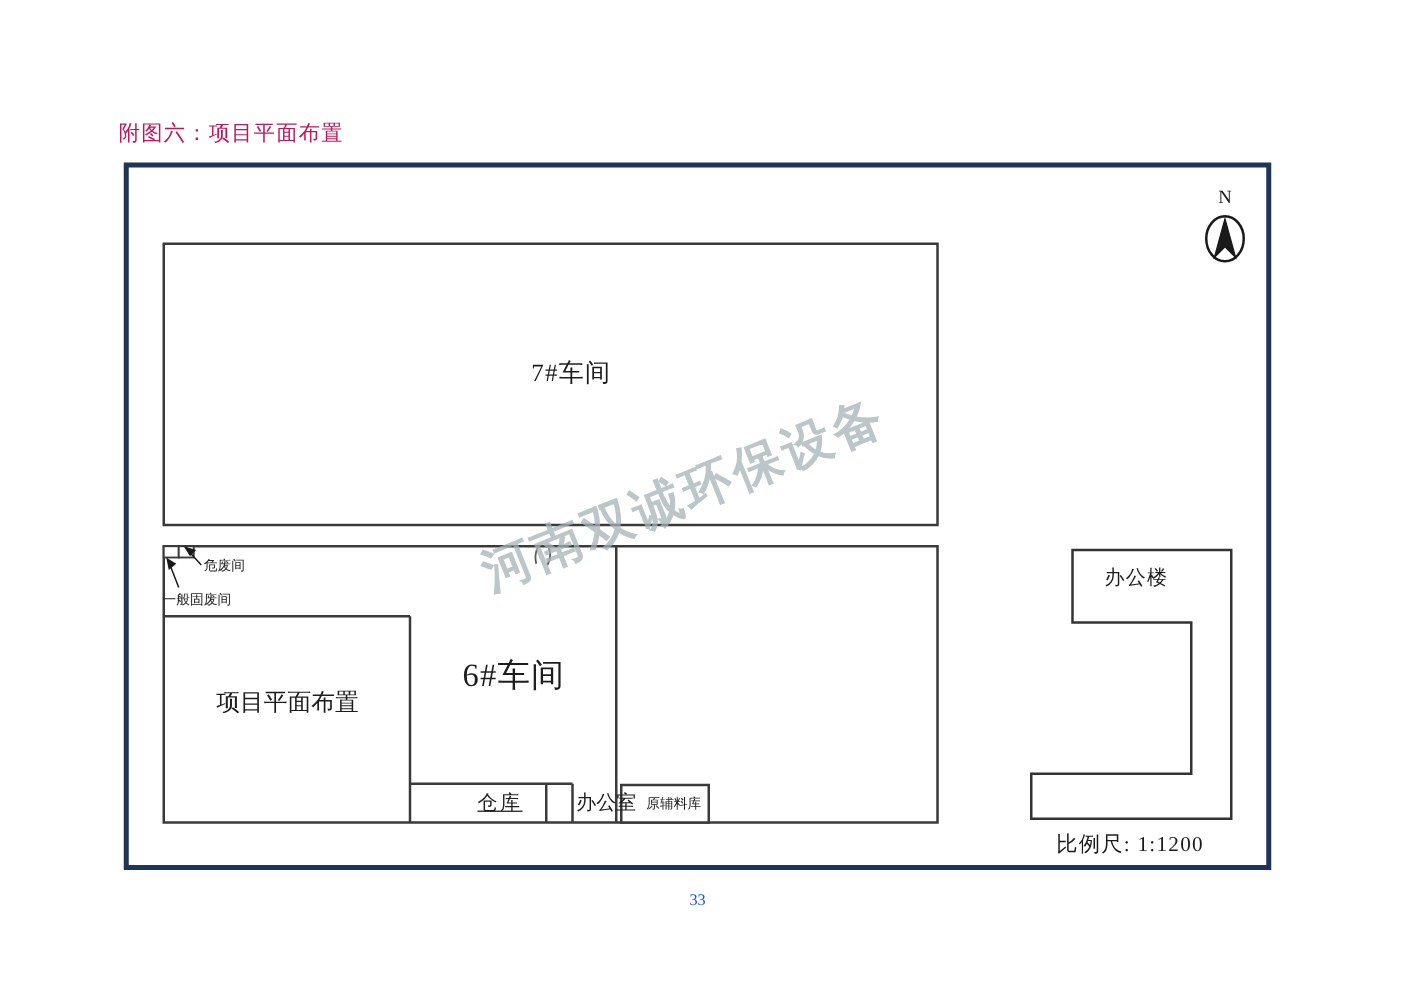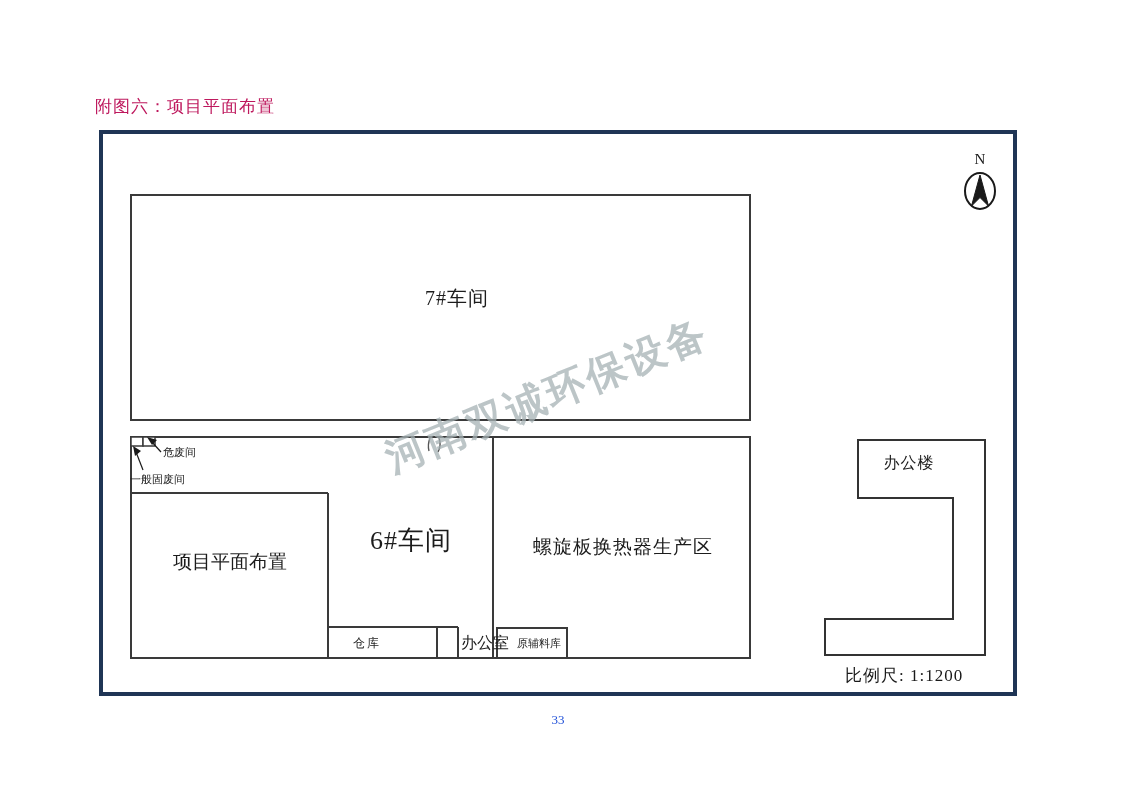--- a/index.html
+++ b/index.html
@@ -22,21 +22,21 @@
   .plan-svg { position: absolute; left: 0; top: 0; width: 910px; height: 558px; }
 
   .lbl {
     position: absolute; white-space: nowrap; color: #1c1c1c;
     transform: translate(-50%, -50%);
   }
   .lbl-workshop7   { left: 337px; top: 164px; font-size: 20px; letter-spacing: 1px; margin-left: 17px; }
   .lbl-workshop6   { left: 308px; top: 406px; font-size: 26px; letter-spacing: 1px; }
   .lbl-rotomold    { left: 127px; top: 428px; font-size: 19px; }
   .lbl-spiral      { left: 520px; top: 413px; font-size: 19px; letter-spacing: 1px; }
-  .lbl-warehouse   { left: 264px; top: 509px; font-size: 12px; letter-spacing: 2px; }
+  .lbl-warehouse   { left: 297px; top: 509px; font-size: 16px; letter-spacing: 2px; text-decoration: underline; }
   .lbl-officeroom  { left: 382px; top: 509px; font-size: 16px; }
   .lbl-rawmat      { left: 436px; top: 509px; font-size: 11px; }
   .lbl-officebldg  { left: 806px; top: 329px; font-size: 16px; letter-spacing: 1px; }
 
   .lbl-small { position: absolute; font-size: 11px; color: #222; transform: none; }
   .lbl-hazard  { left: 60px; top: 311px; }
   .lbl-genwaste{ left: 27px; top: 338px; }
 
   .lbl-scale {
     position: absolute; left: 742px; top: 530px; transform: none;
@@ -99,21 +99,20 @@
 
       <ellipse cx="877" cy="57" rx="15" ry="18" fill="none" stroke="#1a1a1a" stroke-width="2"></ellipse>
       <path d="M877,41 L868.5,72 L877,63.5 L885.5,72 Z" fill="#1a1a1a" stroke="#1a1a1a" stroke-width="1"></path>
     </svg>
 
     <div class="watermark">河南双诚环保设备</div>
 
     <div class="lbl lbl-workshop7">7#车间</div>
     <div class="lbl lbl-workshop6">6#车间</div>
     <div class="lbl lbl-rotomold">项目平面布置</div>
-    <div class="lbl lbl-spiral">螺旋板换热器生产区</div>
     <div class="lbl lbl-warehouse">仓库</div>
     <div class="lbl lbl-officeroom">办公室</div>
     <div class="lbl lbl-rawmat">原辅料库</div>
     <div class="lbl lbl-officebldg">办公楼</div>
 
     <div class="lbl-small lbl-hazard">危废间</div>
     <div class="lbl-small lbl-genwaste">一般固废间</div>
 
     <div class="lbl-scale">比例尺: 1:1200</div>
     <div class="lbl-north-n">N</div>

